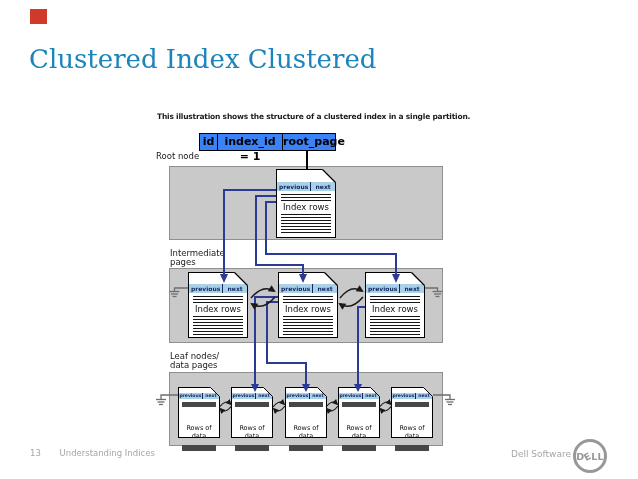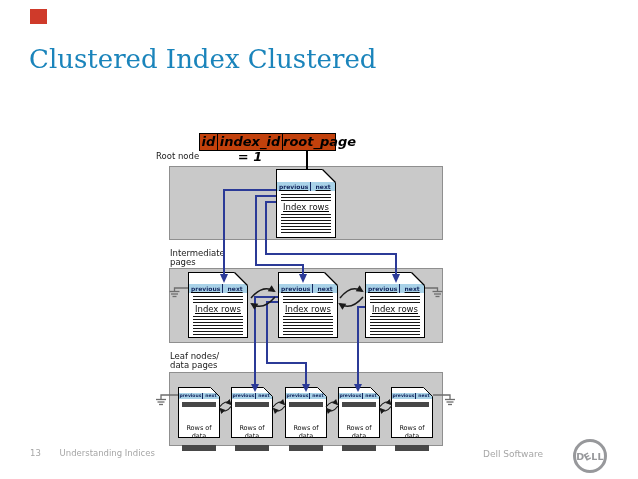--- a/index.html
+++ b/index.html
@@ -9,32 +9,32 @@
   .red-mark { position:absolute; left:30px; top:9px; width:17px; height:15px; background:#cf3a2a; }
 
   .title { position:absolute; left:29px; top:44px; font-family:"DejaVu Serif", serif;
            font-size:26px; color:#1a84bb; font-weight:400; white-space:nowrap; }
 
   .caption { position:absolute; left:157px; top:112px; font-size:7.5px; letter-spacing:-0.2px;
              font-weight:bold; color:#1a1a1a; white-space:nowrap; }
 
   .meta-table { position:absolute; left:199px; top:133px; display:flex; }
   .mcell { box-sizing:border-box; border:1.6px solid #000; border-left:none; height:18px;
-           line-height:15px; text-align:center; font-size:13px; font-weight:bold;
-           background:#c2410c; color:#000;font-style:italic; }
+           line-height:15px; text-align:center; font-size:11px; font-weight:bold;
+           background:#3b82f6; color:#000; }
   .mcell:first-child { border-left:1.6px solid #000; }
   .w-id { width:19px; } .w-idx { width:65px; } .w-root { width:53px; }
 
   .seclabel { position:absolute; font-size:8.5px; line-height:9px; color:#1a1a1a; }
 
   .gbox { position:absolute; left:169px; width:274px; background:#c9c9c9;
           border:1px solid #8f8f8f; box-sizing:border-box; }
 
   .page { position:absolute; background:#fff; border:1px solid #000; box-sizing:border-box; }
-  .page.lg { width:60px;text-decoration:underline; }
+  .page.lg { width:60px; }
   .fold { position:absolute; top:-1px; right:-1px; }
 
   .band { margin-top:12px; height:9px; background:#a9d2e8; display:flex; font-weight:bold;
           font-size:6px; line-height:9px; color:#13265e; }
   .mid .band { margin-top:11px; }
   .band .prev { flex:1.4; text-align:center; }
   .band .nxt  { flex:1; text-align:center; border-left:1px solid #13265e; }
 
   .stripes { margin:3px 4px 0; background:repeating-linear-gradient(to bottom,
              #161616 0, #161616 1px, transparent 1px, transparent 3px); }
@@ -47,36 +47,37 @@
   .sm .band { margin-top:5px; height:6px; font-size:4.5px; line-height:6px; }
   .bar { margin:3px 3px 0; height:5px; background:#474747; }
   .bar.b2 { margin-top:5px; height:6px; }
   .rows-label { margin-top:18px; text-align:center; font-size:6.5px; line-height:7.5px; color:#111; }
 
   .overlay { position:absolute; left:0; top:0; pointer-events:none; }
 
   .footer-left { position:absolute; left:30px; top:448px; font-size:8.5px; color:#a6a6a6; }
   .footer-left .num { display:inline-block; }
   .footer-left .deck { display:inline-block; margin-left:16px; }
-  .brand { position:absolute; left:483px; top:449px; font-size:9px; color:#a6a6a6; }
+  .brand { position:absolute; left:511px; top:449px; font-size:9px; color:#a6a6a6; }
   .dell-logo { position:absolute; left:573px; top:439px; width:34px; height:34px;
                border:3px solid #97989b; border-radius:50%; box-sizing:border-box;
                display:flex; align-items:center; justify-content:center;
                color:#97989b; font-weight:bold; font-size:9.5px; letter-spacing:0.3px; }
   .dell-logo .tilt { transform:rotate(-28deg); display:inline-block; }
 </style>
 </head>
 <body>
 
 <div class="slide">
 
   <div class="red-mark"></div>
 
   <div class="title">Clustered Index Clustered</div>
 
+  <div class="caption">This illustration shows the structure of a clustered index in a single partition.</div>
 
   <div class="meta-table">
     <div class="mcell w-id">id</div>
     <div class="mcell w-idx">index_id = 1</div>
     <div class="mcell w-root">root_page</div>
   </div>
 
   <div class="seclabel" style="left:156px; top:152px;">Root node</div>
   <div class="seclabel" style="left:170px; top:249px;">
     <div>Intermediate</div>

